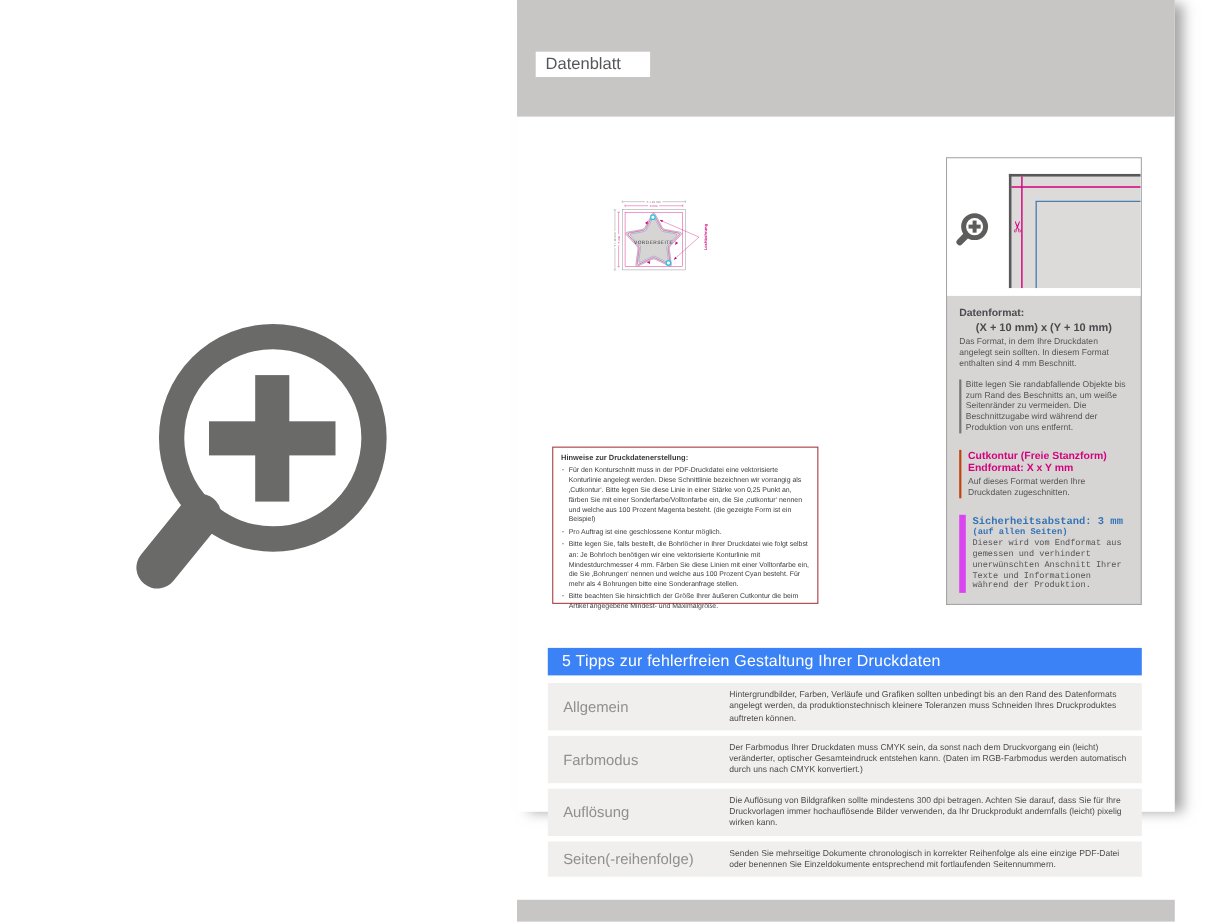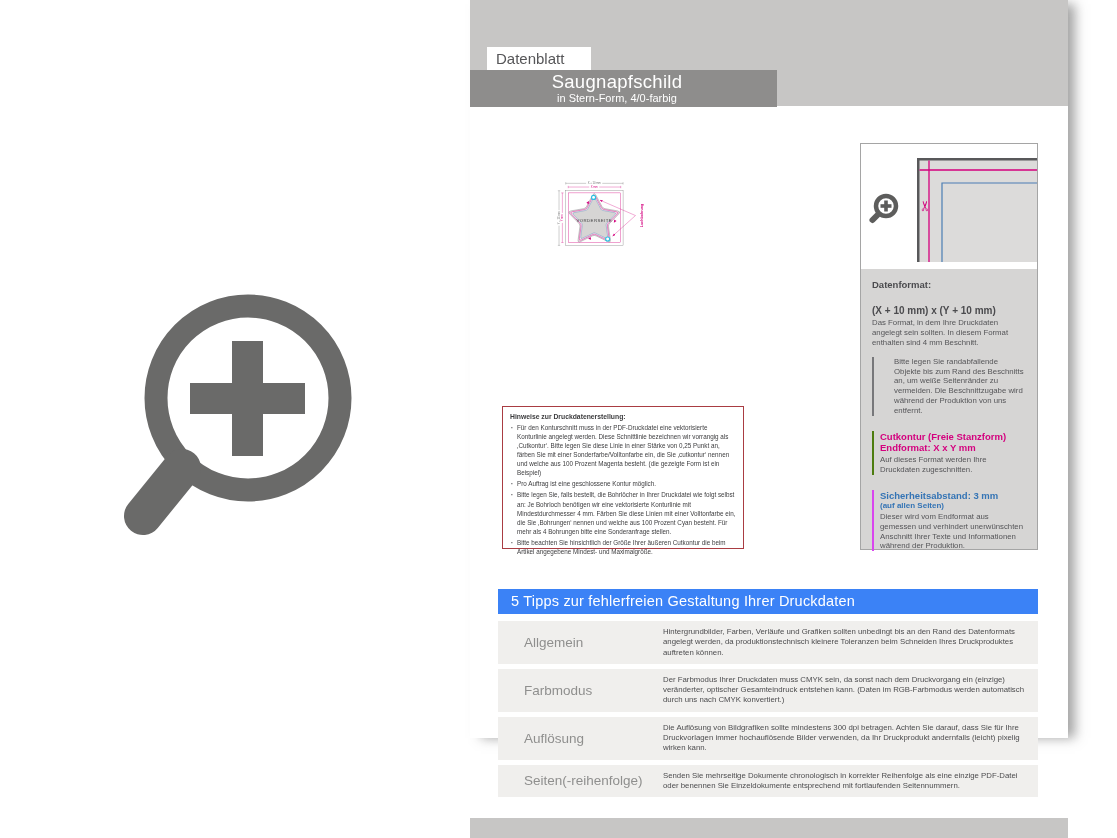--- a/index.html
+++ b/index.html
@@ -35,25 +35,25 @@
     border:1px solid #a5a5a5; box-sizing:border-box; background:#d6d5d4;
   }
   .panel-image { position:absolute; left:0; top:0; right:0; height:125px; background:#fff; }
   .detail-svg { position:absolute; right:0px; top:14px; }
   .mini-zoom-svg { position:absolute; left:6px; top:45px; }
   .panel-text {
     position:absolute; left:0; right:0; top:125px; bottom:0;
     padding:10px 11px; box-sizing:border-box; color:#555558;border-radius:31px;
   }
   .p-h1  { font-weight:bold; font-size:9.5px; color:#4b4b4e; }
-  .p-h1b { font-weight:bold; font-size:10px;  color:#4b4b4e; margin-top:15px; }
+  .p-h1b { font-weight:bold; font-size:10px;  color:#4b4b4e; margin-top:3px;text-align:center; }
   .p-body{ font-size:7.8px; line-height:1.27; margin-top:2px; }
-  .bar-gray    { border-left:2px solid #77777a; padding-left:20px; margin-top:9px;  }
-  .bar-magenta { border-left:2px solid #4d7c0f; padding-left:6px; margin-top:15px; }
-  .bar-blue    { border-left:2px solid #d946ef; padding-left:6px; margin-top:15px; }
+  .bar-gray    { border-left:2px solid #77777a; padding-left:4px; margin-top:9px;  }
+  .bar-magenta { border-left:2px solid #c2410c; padding-left:6px; margin-top:15px; }
+  .bar-blue    { border-left:6px solid #d946ef; padding-left:6px; margin-top:15px;font-family:Liberation Mono, monospace; }
   .magenta { color:#d4007e; }
   .blue    { color:#3474b5; }
   .p-sub   { font-size:8px; font-weight:bold; }
 
   
   .notes {
     position:absolute; left:32px; top:406px; width:242px; height:143px;
     border:1px solid #a93c42; box-sizing:border-box; padding:6px 7px 4px 7px; color:#3c3c3e;
   }
   .notes-title { font-size:6.8px; font-weight:bold; margin-bottom:3px; }
@@ -61,21 +61,21 @@
   .note-item::before { content:"\00b7"; position:absolute; left:1px; font-weight:bold; }
 
   
   .tips { position:absolute; left:28px; top:589px; width:540px; }
   .tips-header {
     background:#3b82f6; color:#fff; font-size:14.5px; height:25px; line-height:25px;
     padding-left:13px; letter-spacing:.2px;
   }
   .tip-row { display:flex; background:#f0efed; margin-top:5px; align-items:center; min-height:29px; }
   .tip-row.first { margin-top:7px; }
-  .tip-label { flex:0 0 165px; width:165px; padding-left:26px; box-sizing:border-box; font-size:13.5px; color:#8f8f8e; }
+  .tip-label { flex:0 0 165px; width:165px; padding-left:14px; box-sizing:border-box; font-size:13.5px; color:#8f8f8e; }
   .tip-text  { flex:1; font-size:7.8px; line-height:1.32; color:#4c4c4e; padding:6px 12px 6px 0; }
 
   .footer-band { position:absolute; left:0; top:818px; width:598px; height:20px; background:#c7c6c5; }
 
   
   .big-zoom-svg { position:absolute; left:110px; top:288px; }
 </style>
 </head>
 <body>
 
@@ -87,24 +87,20 @@
     <rect x="122" y="53" width="31" height="115" fill="#6a6a69"></rect>
     <line x1="72" y1="180" x2="33" y2="228" stroke="#6a6a69" stroke-width="38" stroke-linecap="round"></line>
   </svg>
 
   <div class="page">
 
     <div class="header-band"></div>
 
     <div class="tab">Datenblatt</div>
 
-    <div class="title-bar">
-      <div class="title-main">Saugnapfschild</div>
-      <div class="title-sub">in Stern-Form, 4/0-farbig</div>
-    </div>
 
     <svg class="diagram-svg" width="280" height="215" viewBox="555 130 835 345">
       <svg x="555" y="130" width="280" height="215" viewBox="555 130 280 215">
         <defs>
           <marker id="arr" markerWidth="10" markerHeight="8" refX="8" refY="3.2" orient="auto" markerUnits="userSpaceOnUse">
             <path d="M0,0 L8.6,3.2 L0,6.4 Z" fill="#d4007e"></path>
           </marker>
         </defs>
 
         <rect x="587" y="163" width="171" height="163" fill="none" stroke="#7c7c7c" stroke-width="1.1"></rect>
@@ -191,25 +187,25 @@
       <div class="note-item">Pro Auftrag ist eine geschlossene Kontur möglich.</div>
       <div class="note-item">Bitte legen Sie, falls bestellt, die Bohrlöcher in Ihrer Druckdatei wie folgt selbst an: Je Bohrloch benötigen wir eine vektorisierte Konturlinie mit Mindestdurchmesser 4 mm. Färben Sie diese Linien mit einer Volltonfarbe ein, die Sie ‚Bohrungen‘ nennen und welche aus 100 Prozent Cyan besteht. Für mehr als 4 Bohrungen bitte eine Sonderanfrage stellen.</div>
       <div class="note-item">Bitte beachten Sie hinsichtlich der Größe Ihrer äußeren Cutkontur die beim Artikel angegebene Mindest- und Maximalgröße.</div>
     </div>
 
     <div class="tips">
       <div class="tips-header">5 Tipps zur fehlerfreien Gestaltung Ihrer Druckdaten</div>
 
       <div class="tip-row first">
         <div class="tip-label">Allgemein</div>
-        <div class="tip-text">Hintergrundbilder, Farben, Verläufe und Grafiken sollten unbedingt bis an den Rand des Datenformats angelegt werden, da produktionstechnisch kleinere Toleranzen beim Schneiden Ihres Druckproduktes auftreten können.</div>
+        <div class="tip-text">Hintergrundbilder, Farben, Verläufe und Grafiken sollten unbedingt bis an den Rand des Datenformats angelegt werden, da produktionstechnisch kleinere Toleranzen muss Schneiden Ihres Druckproduktes auftreten können.</div>
       </div>
       <div class="tip-row">
         <div class="tip-label">Farbmodus</div>
-        <div class="tip-text">Der Farbmodus Ihrer Druckdaten muss CMYK sein, da sonst nach dem Druckvorgang ein (einzige) veränderter, optischer Gesamteindruck entstehen kann. (Daten im RGB-Farbmodus werden automatisch durch uns nach CMYK konvertiert.)</div>
+        <div class="tip-text">Der Farbmodus Ihrer Druckdaten muss CMYK sein, da sonst nach dem Druckvorgang ein (leicht) veränderter, optischer Gesamteindruck entstehen kann. (Daten im RGB-Farbmodus werden automatisch durch uns nach CMYK konvertiert.)</div>
       </div>
       <div class="tip-row">
         <div class="tip-label">Auflösung</div>
         <div class="tip-text">Die Auflösung von Bildgrafiken sollte mindestens 300 dpi betragen. Achten Sie darauf, dass Sie für Ihre Druckvorlagen immer hochauflösende Bilder verwenden, da Ihr Druckprodukt andernfalls (leicht) pixelig wirken kann.</div>
       </div>
       <div class="tip-row">
         <div class="tip-label">Seiten(-reihenfolge)</div>
         <div class="tip-text">Senden Sie mehrseitige Dokumente chronologisch in korrekter Reihenfolge als eine einzige PDF-Datei oder benennen Sie Einzeldokumente entsprechend mit fortlaufenden Seitennummern.</div>
       </div>
     </div>

